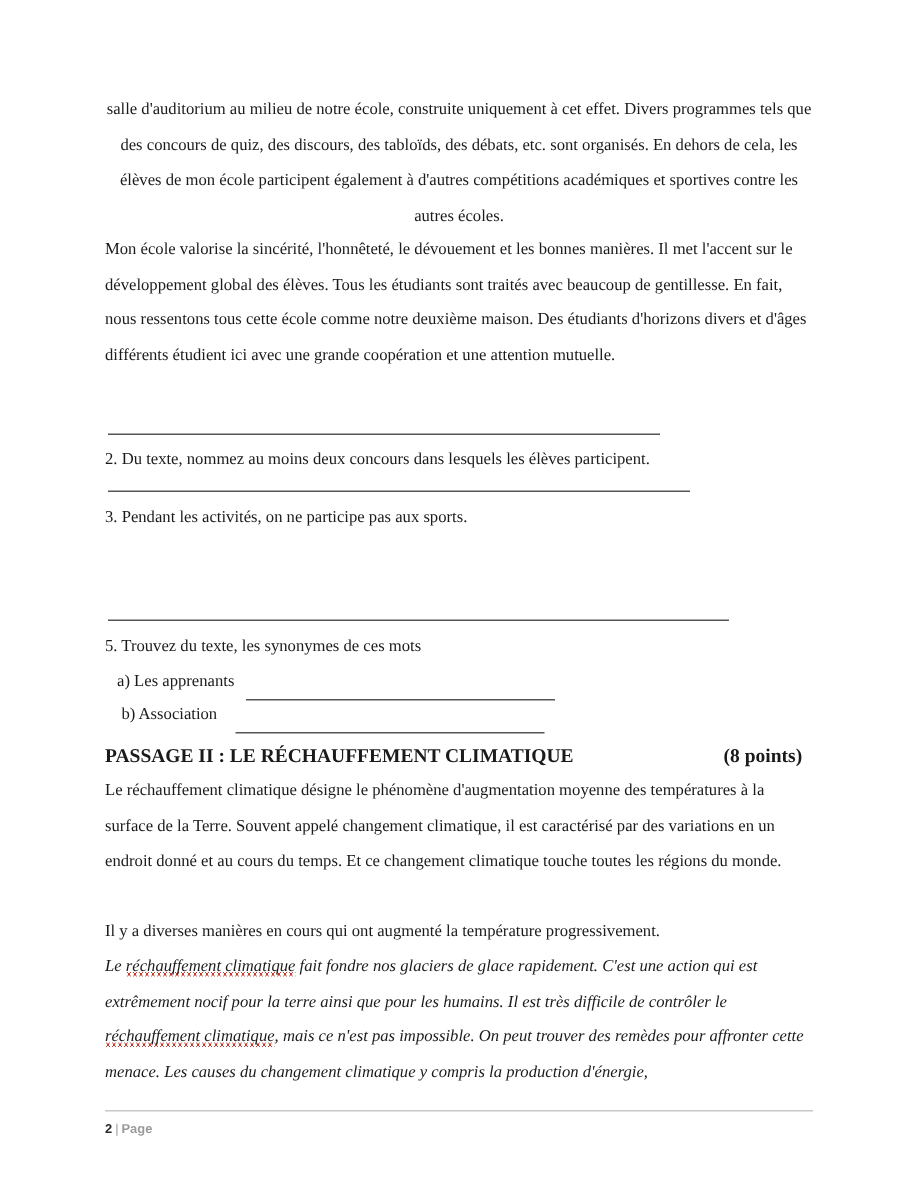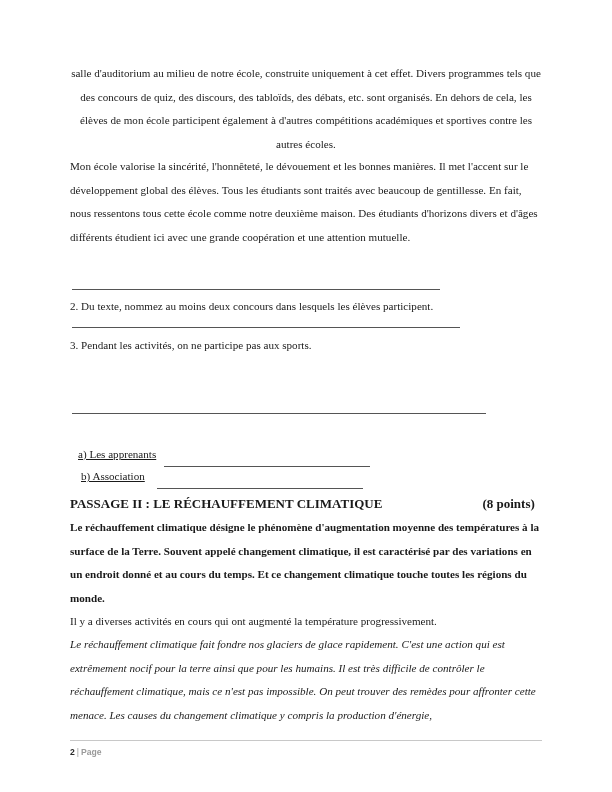--- a/index.html
+++ b/index.html
@@ -111,21 +111,20 @@
     width: 464px;
   }
   .q5b {
     position: absolute;
     top: 465px;
     left: 11px;
     width: 464px;
   }
   .syn-label {
     display: inline-block;
-    text-decoration: underline;
   }
   .syn-line {
     display: inline-block;
     border-bottom: 1px solid #555;
     height: 11px;
     vertical-align: bottom;
   }
   .syn-line-a { width: 206px; margin-left: 8px; }
   .syn-line-b { width: 206px; margin-left: 12px; }
 
@@ -145,21 +144,20 @@
   }
   .heading-points {
     margin-left: 100px;
     white-space: nowrap;
   }
   .passage2-p1 {
     position: absolute;
     top: 516px;
     left: 0;
     width: 474px;
-    font-weight: bold;
   }
   .passage2-p2 {
     position: absolute;
     top: 610px;
     left: 0;
     width: 474px;
   }
   .passage2-p3 {
     position: absolute;
     top: 633px;
@@ -218,37 +216,38 @@
 
   <div class="ans-line q1-line"></div>
 
   <p class="body-text q2">2. Du texte, nommez au moins deux concours dans lesquels les élèves participent.</p>
   <div class="ans-line q2-line"></div>
 
   <p class="body-text q3">3. Pendant les activités, on ne participe pas aux sports.</p>
 
   <div class="ans-line q4-line"></div>
 
+  <p class="body-text q5">5. Trouvez du texte, les synonymes de ces mots</p>
 
   <div class="body-text q5a">
     <span class="syn-label">a) Les apprenants</span><span class="syn-line syn-line-a"></span>
   </div>
 
   <div class="body-text q5b">
     <span class="syn-label">b)  Association</span><span class="syn-line syn-line-b"></span>
   </div>
 
   <div class="passage-heading">
     <span class="heading-title">PASSAGE II : LE RÉCHAUFFEMENT CLIMATIQUE</span>
     <span class="heading-points">(8 points)</span>
   </div>
 
   <p class="body-text passage2-p1">Le réchauffement climatique désigne le phénomène d'augmentation moyenne des températures à la surface de la Terre. Souvent appelé changement climatique, il est caractérisé par des variations en un endroit donné et au cours du temps. Et ce changement climatique touche toutes les régions du monde.</p>
 
-  <p class="body-text passage2-p2">Il y a diverses activités en cours qui ont augmenté la température progressivement.</p>
+  <p class="body-text passage2-p2">Il y a diverses manières en cours qui ont augmenté la température progressivement.</p>
 
   <p class="body-text passage2-p3"><span>Le </span><span class="spell">réchauffement climatique</span><span> fait fondre nos glaciers de glace rapidement. C'est une action qui est extrêmement nocif pour la terre ainsi que pour les humains. Il est très difficile de contrôler le </span><span class="spell">réchauffement climatique</span><span>, mais ce n'est pas impossible. On peut trouver des remèdes pour affronter cette menace. Les causes du changement climatique y compris la production d'énergie,</span></p>
 
   <div class="footer-rule"></div>
 
   <div class="footer">
     <span class="footer-num">2</span><span class="footer-sep">|</span><span class="footer-word">Page</span>
   </div>
 
 </div>

